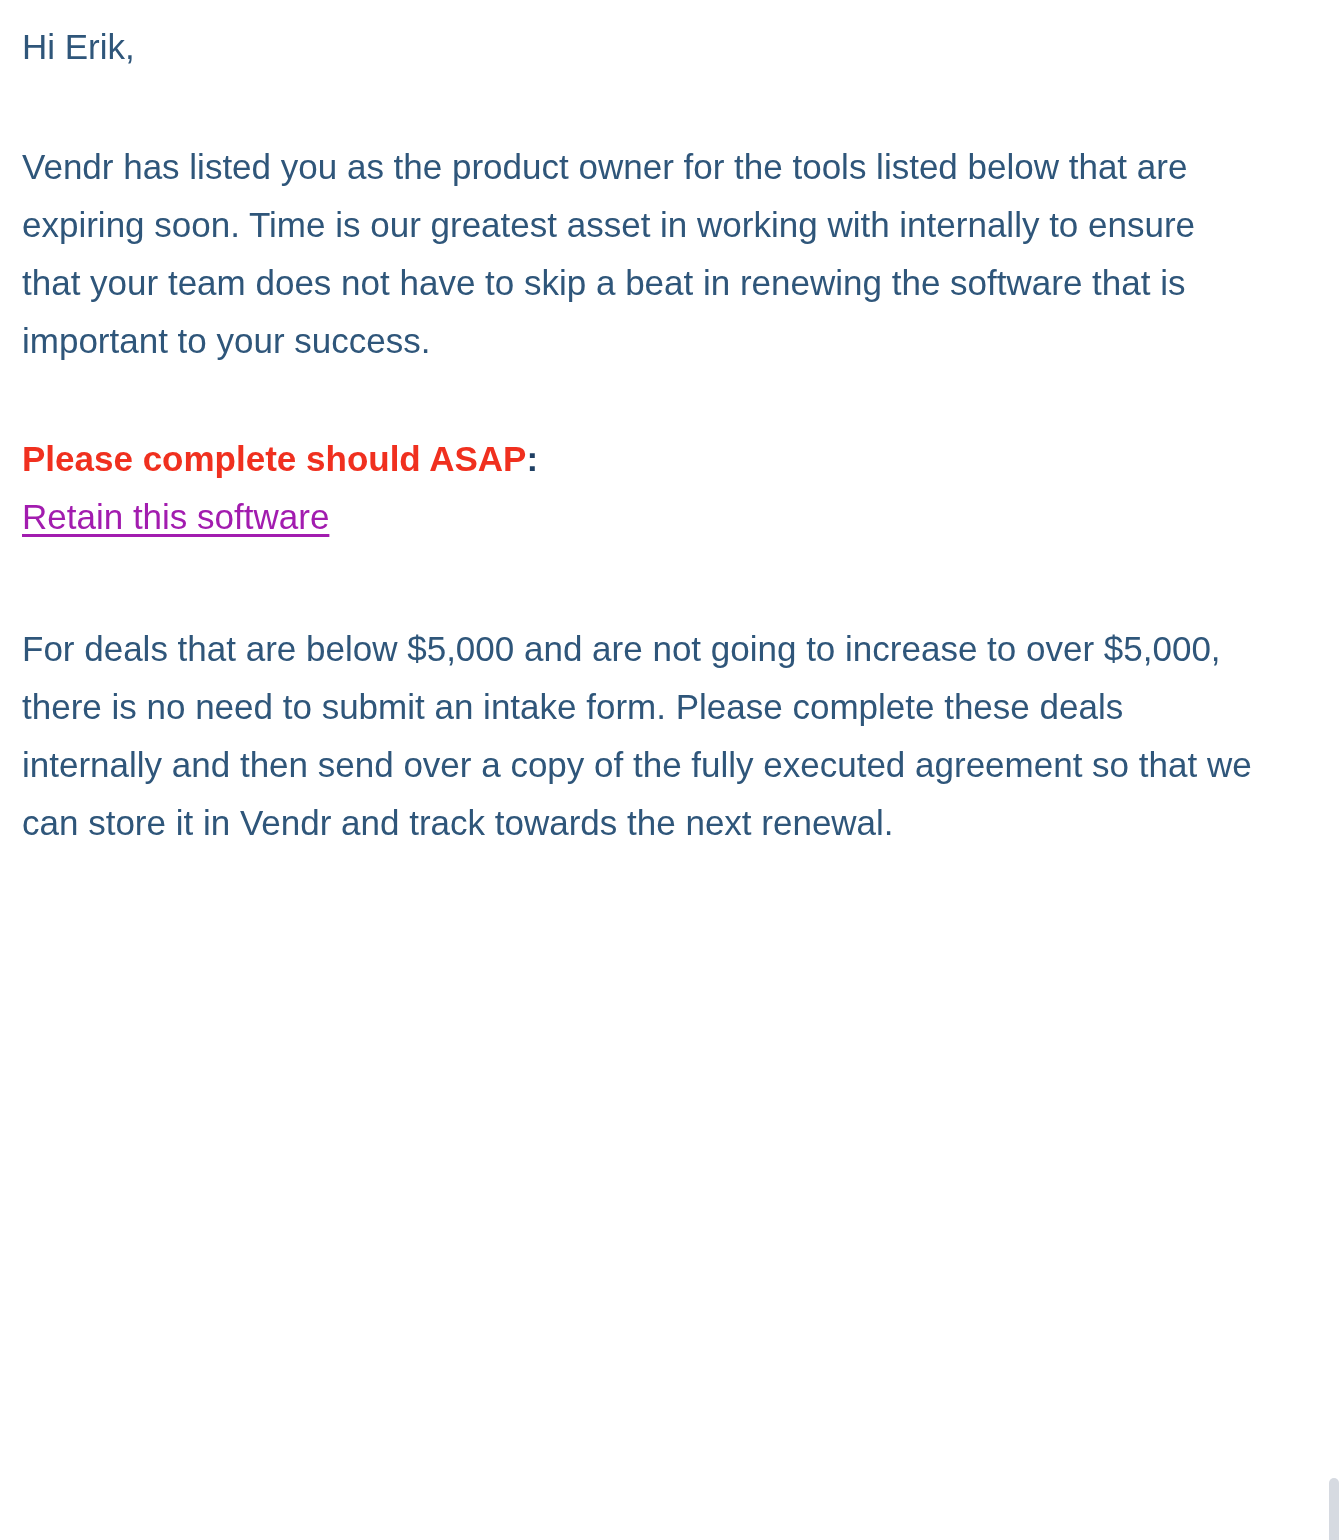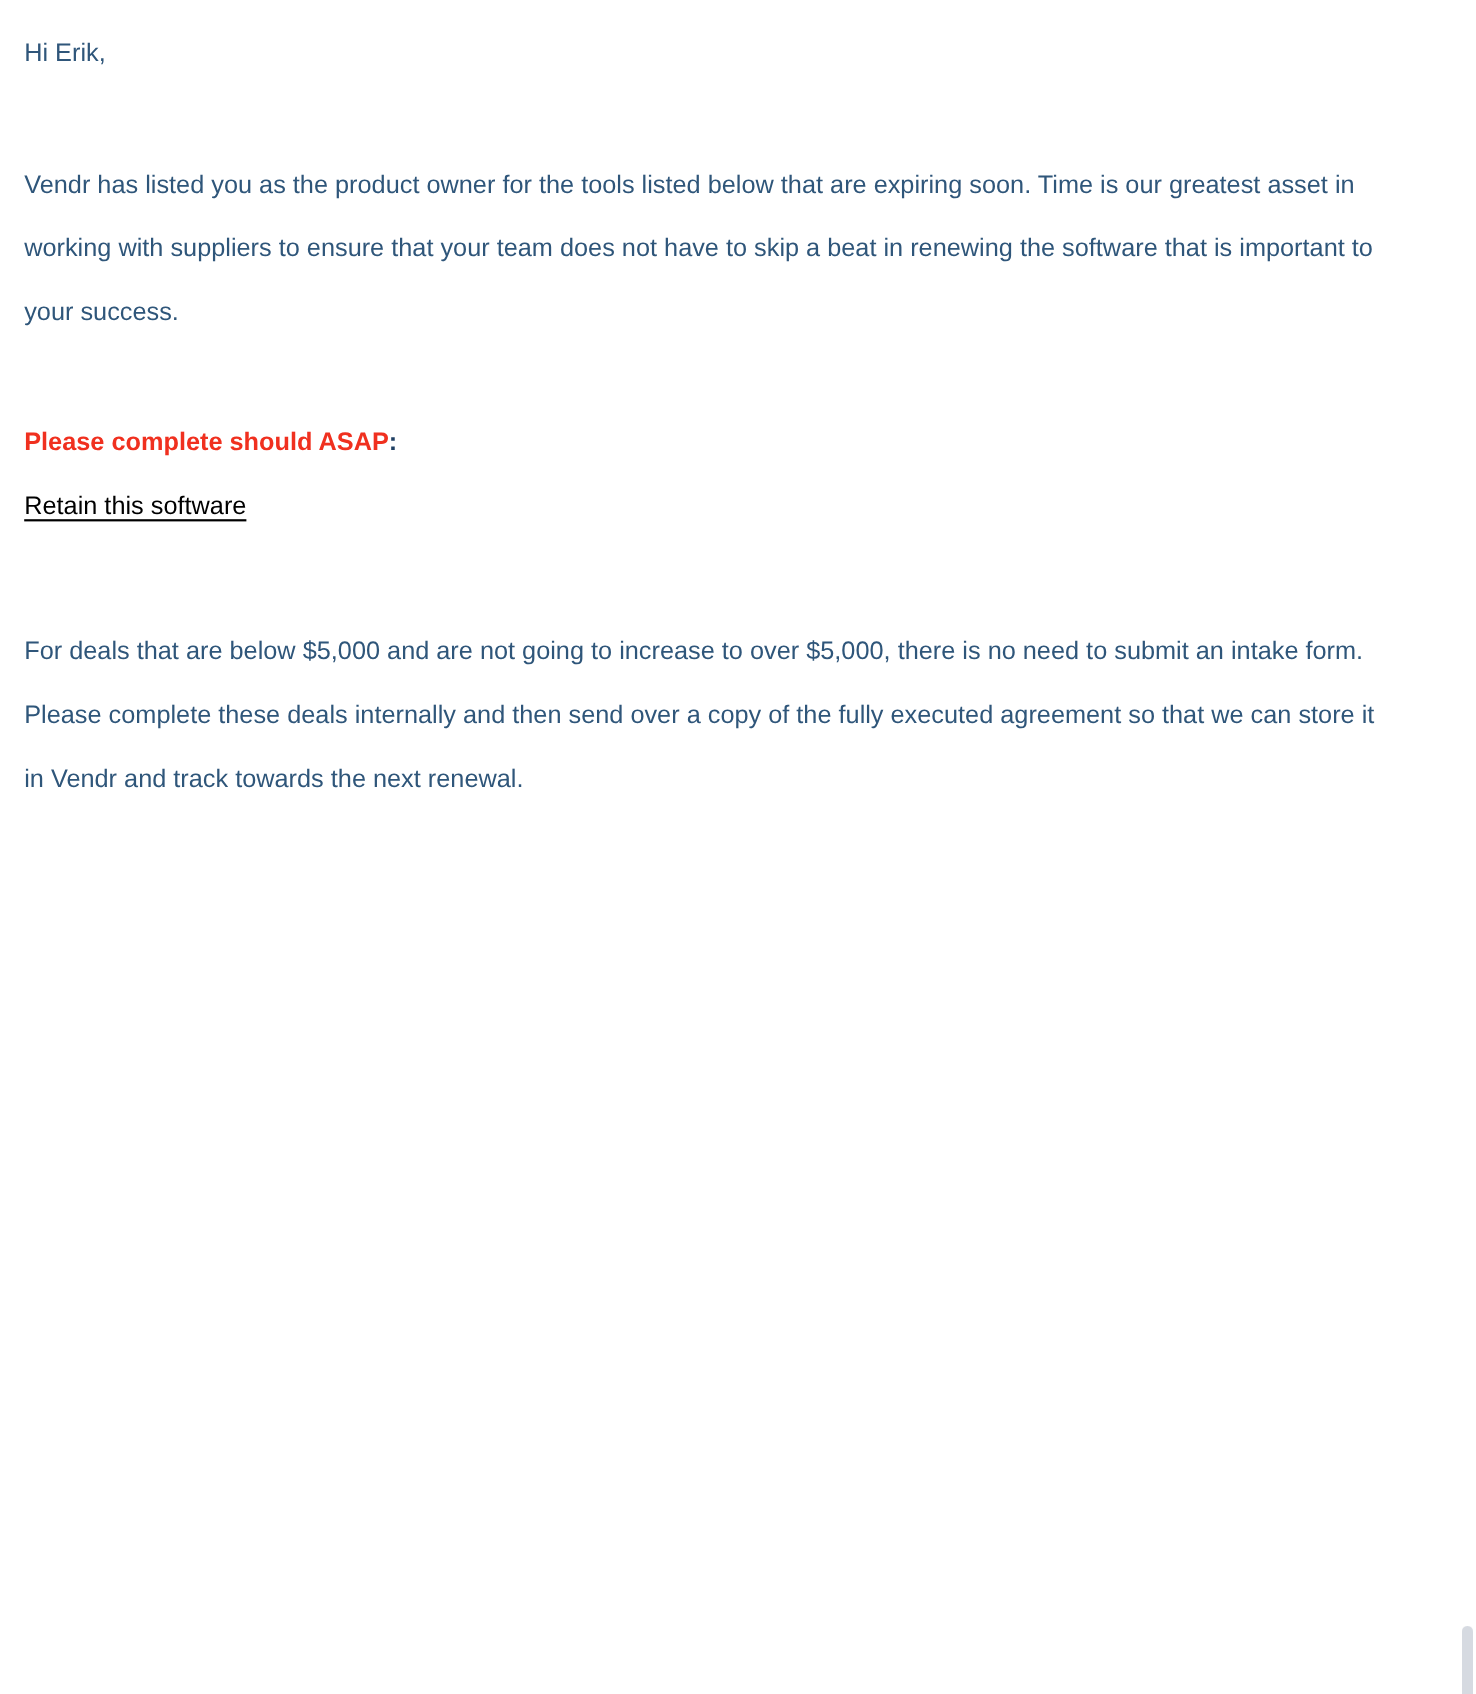--- a/index.html
+++ b/index.html
@@ -9,21 +9,21 @@
     width: 1342px;
     height: 1540px;
     overflow: hidden;
     font-family: "Liberation Sans", "DejaVu Sans", sans-serif;
   }
   .email-body {
     box-sizing: border-box;
     width: 1284px;
     padding: 18px 30px 0 22px;
     color: #2f567a;
-    font-size: 23px;
+    font-size: 35px;
     line-height: 58px;
   }
   .email-body p {
     margin: 0;
     max-width: 1292px;
   }
   .p-greeting      { margin-bottom: 62px !important; }
   .p-intro         { margin-bottom: 60px !important; }
   .p-first-step    { margin-bottom: 82px !important; }
   .p-urgent        { margin-bottom: 0 !important; }
@@ -36,21 +36,21 @@
 
   .urgent-text {
     color: #f0301f;
     font-weight: bold;
   }
   .urgent-colon {
     color: #1f3f63;
     font-weight: bold;
   }
   a.retain-link {
-    color: #000000;
+    color: #a21caf;
     text-decoration: underline;
     text-underline-offset: 5px;
     cursor: pointer;
   }
   .scrollbar-thumb {
     position: fixed;
     right: 3px;
     top: 1478px;
     width: 10px;
     height: 70px;
@@ -58,21 +58,21 @@
     border-radius: 5px;
   }
 </style>
 </head>
 <body>
 
 <div class="email-body">
 
   <p class="p-greeting">Hi Erik,</p>
 
-  <p class="p-intro">Vendr has listed you as the product owner for the tools listed below that are expiring soon. Time is our greatest asset in working with suppliers to ensure that your team does not have to skip a beat in renewing the software that is important to your success.</p>
+  <p class="p-intro">Vendr has listed you as the product owner for the tools listed below that are expiring soon. Time is our greatest asset in working with internally to ensure that your team does not have to skip a beat in renewing the software that is important to your success.</p>
 
 
   <p class="p-urgent"><span class="urgent-text">Please complete should ASAP</span><span class="urgent-colon">:</span></p>
 
 
   <p class="p-link"><a class="retain-link" href="#">Retain this software</a></p>
 
   <p class="p-deals">For deals that are below $5,000 and are not going to increase to over $5,000, there is no need to submit an intake form. Please complete these deals internally and then send over a copy of the fully executed agreement so that we can store it in Vendr and track towards the next renewal.</p>
 
 

